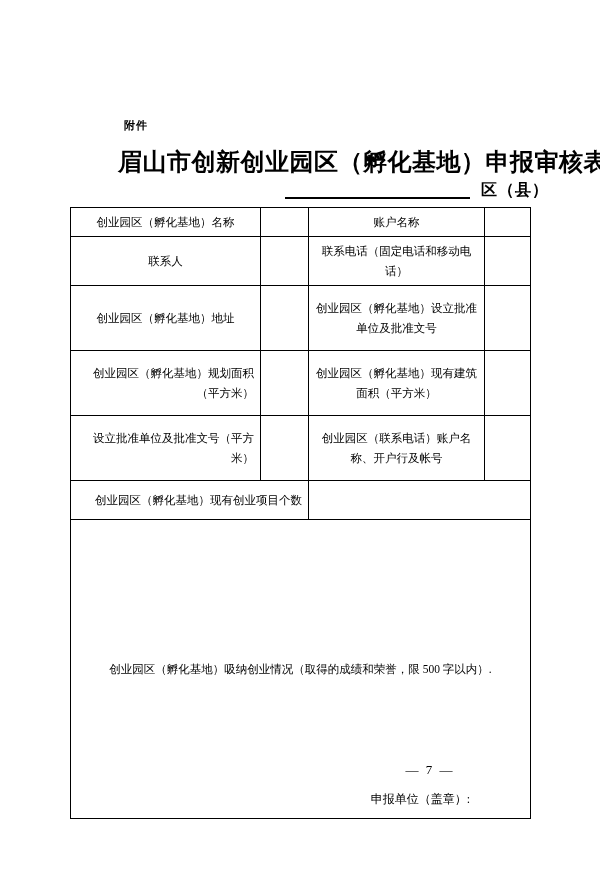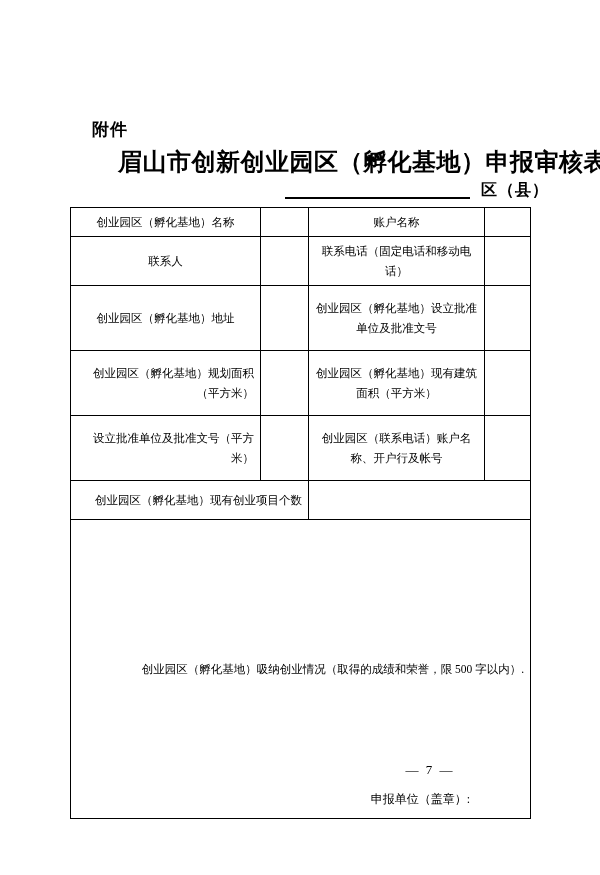--- a/index.html
+++ b/index.html
@@ -17,23 +17,23 @@
   }
   .page {
     position: absolute;
     left: 0;
     top: 0;
     width: 600px;
     height: 875px;
   }
   .attach-label {
     position: absolute;
-    left: 92px;
+    left: 124px;
     top: 118px;
-    font-size: 17px;
+    font-size: 11px;
     font-weight: bold;
     letter-spacing: 1px;
   }
   .doc-title {
     position: absolute;
     left: 118px;
     top: 146px;
     font-size: 24px;
     font-weight: bold;
     letter-spacing: 0.5px;
@@ -78,21 +78,21 @@
     padding: 4px 6px;
     vertical-align: middle;
     font-family: "Liberation Serif", "DejaVu Serif", serif;
   }
   td.center { text-align: center; }
   td.left { text-align: right; }
   td.blank { }
   td.bigcell {
     height: 290px;
     vertical-align: top;
-    text-align: right;
+    text-align: center;
     padding-top: 6px;
     position: relative;
   }
   .seal-line {
     position: absolute;
     right: 60px;
     bottom: 8px;
     font-size: 12px;
     white-space: nowrap;
   }

